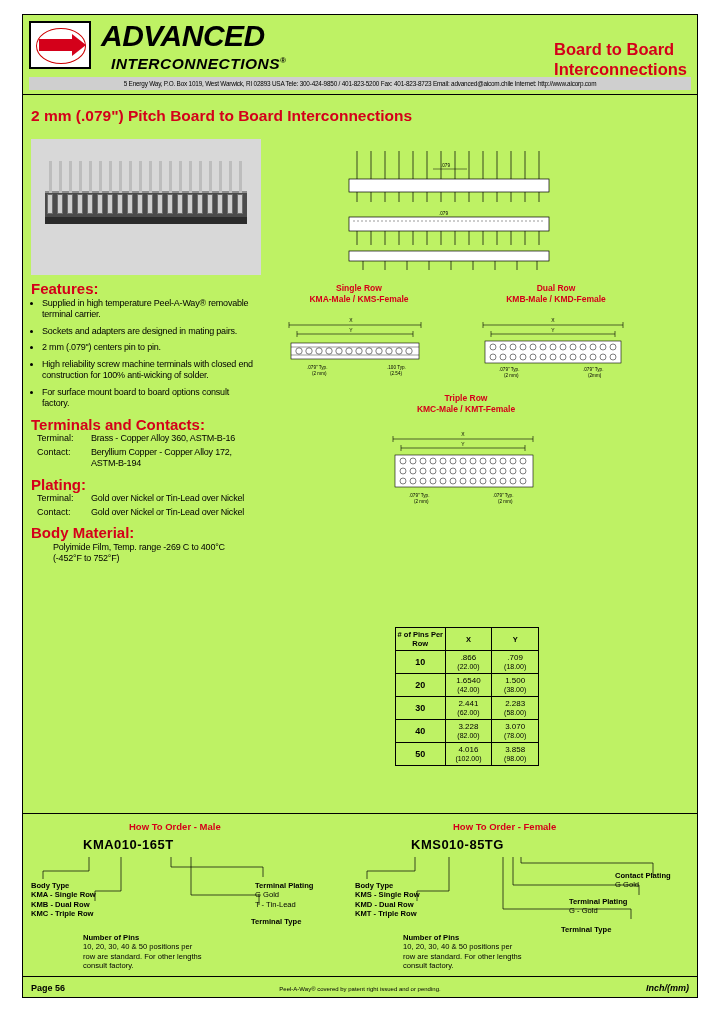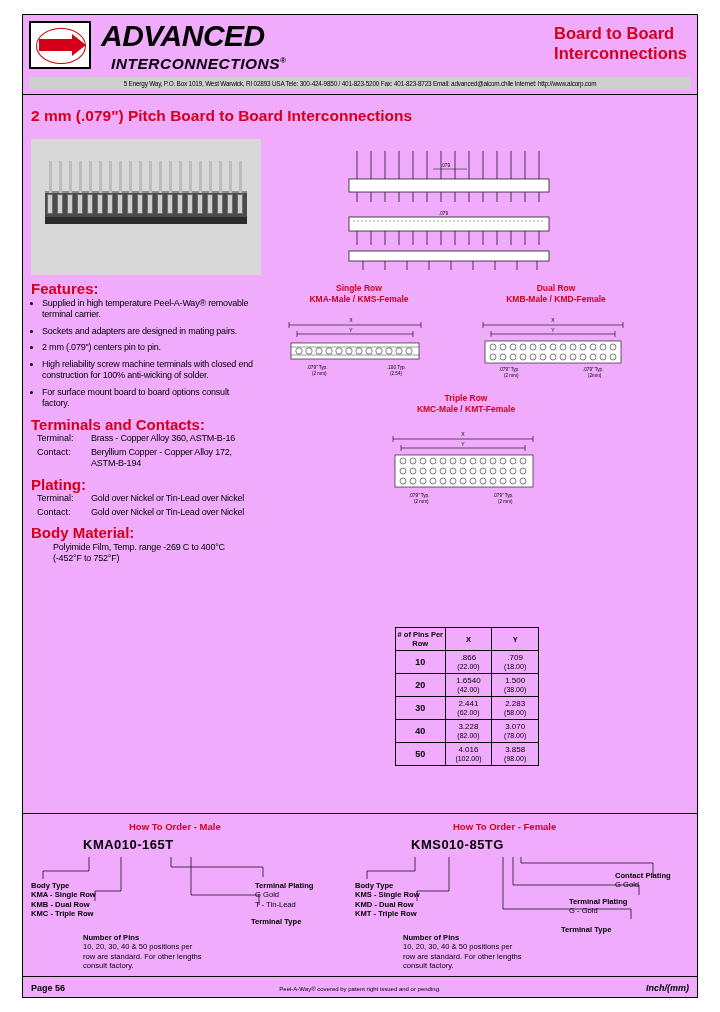--- a/index.html
+++ b/index.html
@@ -8,21 +8,21 @@
     width:720px; height:1012px;
     background:#ffffff;
     font-family:"Liberation Sans", sans-serif;
     color:#000;
     position:relative;
     overflow:hidden;
   }
   .page {
     position:absolute; left:22px; top:14px; width:676px; height:984px;
     border:1px solid #000;
-    background:#f0abfc;
+    background:#bef264;
   }
   
   .header {
     position:relative; height:78px; border-bottom:0;
   }
   .logo-box {
     position:absolute; left:6px; top:6px; width:62px; height:48px;
     border:2px solid #000; background:#fff;
   }
   .logo-circle {
@@ -46,21 +46,21 @@
     font-family:"Liberation Sans", sans-serif;
     font-weight:bold; font-style:italic; font-size:30px;
     letter-spacing:-0.5px; line-height:30px;
   }
   .brand-sub {
     font-weight:bold; font-style:italic; font-size:15.5px;
     letter-spacing:0.5px; line-height:17px; margin-top:1px;margin-left:10px;
   }
   .brand-sub .tm { font-size:8px; vertical-align:super;}
   .header-title {
-    position:absolute; right:10px; top:8px; text-align:left;
+    position:absolute; right:10px; top:24px; text-align:left;
     color:#d4001a; font-weight:bold; font-size:16.5px; line-height:20px;
   }
   .addr-bar {
     position:absolute; left:6px; right:6px; top:62px; height:13px;
     background:#cfcfcf;
     font-size:6.4px; line-height:13px; text-align:center;
     letter-spacing:-0.2px; color:#000; overflow:hidden; white-space:nowrap;
   }
   .rule {
     position:absolute; left:0; right:0; top:79px; height:1px; background:#000;

